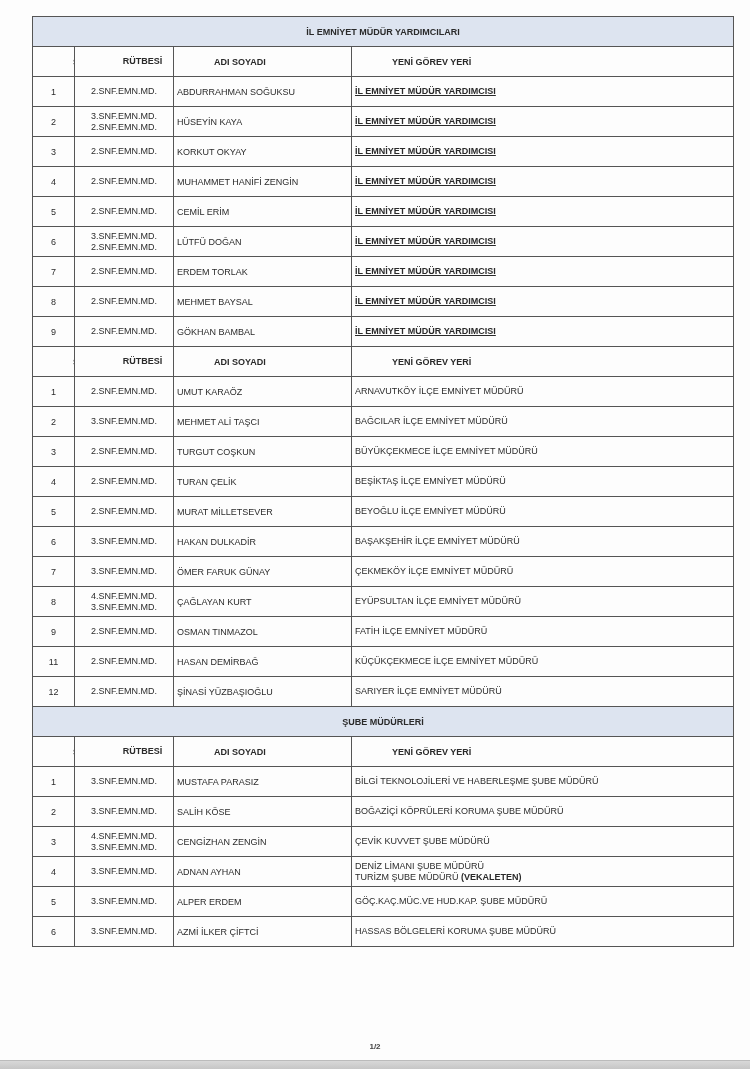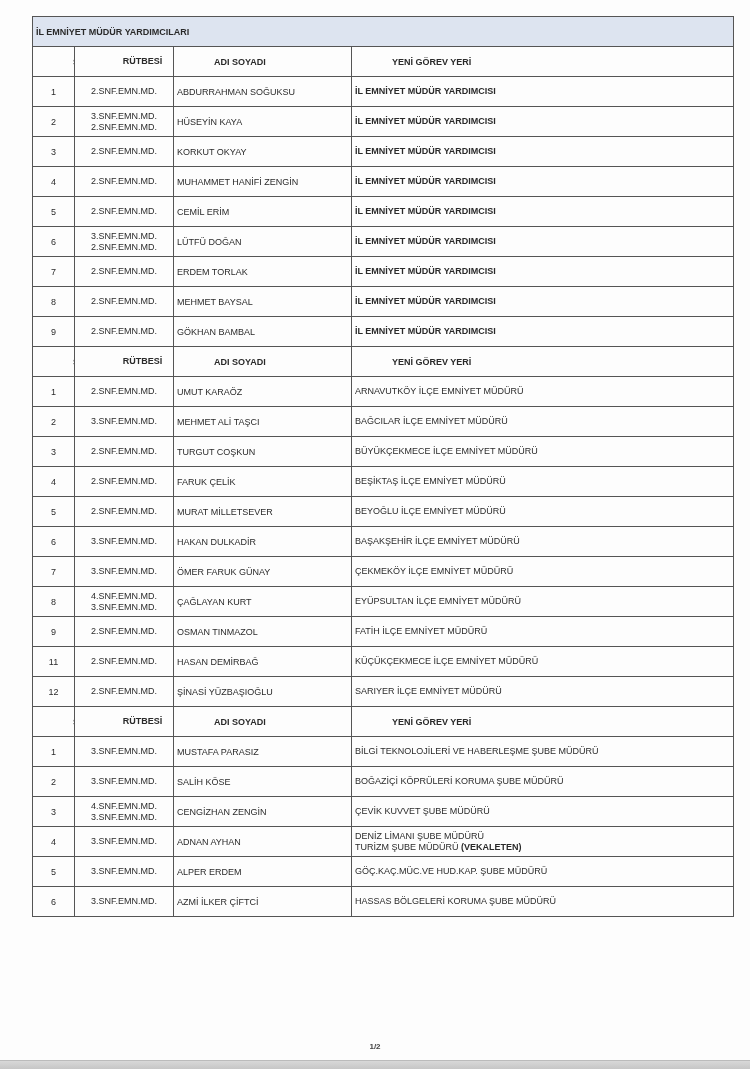--- a/index.html
+++ b/index.html
@@ -6,26 +6,26 @@
   body {
     width:750px; height:1069px; background:#fdfdfd; position:relative; overflow:hidden;
     font-family: "Liberation Sans", "DejaVu Sans", sans-serif; color:#2a2a2a;
   }
   .tbl {
     position:absolute; left:32px; top:16px; width:701px;
     border-collapse:collapse; table-layout:fixed; font-size:9px;
   }
   .tbl td { border:1px solid #555; height:29px; padding:0 3px; vertical-align:middle; overflow:hidden; }
   .tbl col.c1 { width:42px; } .tbl col.c2 { width:99px; } .tbl col.c3 { width:178px; } .tbl col.c4 { width:382px; }
-  .sec td { background:#dde4f0; font-weight:bold; font-size:9px; }
+  .sec td { background:#dde4f0; text-align:center; font-weight:bold; font-size:9px; }
   .hdr td { font-weight:bold;padding-left:40px; }
   .hdr td.sno, .hdr td.rank { text-align:center; }
   td.sno { text-align:center; }
   td.rank { text-align:center; line-height:11px;margin-left:40px; }
-  td.dest.u { font-weight:bold; }
+  td.dest.u { font-weight:bold; text-decoration:underline; }
   td.dest { line-height:11px; }
   .bold { font-weight:bold;margin-top:44px; }
   .pagenum { position:absolute; top:1042px; left:0; width:750px; text-align:center; font-size:8px; color:#444;font-weight:bold; }
   .bottombar { position:absolute; left:0; top:1060px; width:750px; height:9px; background:linear-gradient(#d8d8d8,#c4c4c4); border-top:1px solid #bbb; }
 </style>
 </head>
 <body>
 
 <table class="tbl">
   <colgroup>
@@ -170,21 +170,21 @@
         <td>TURGUT COŞKUN</td>
         <td class="dest">
           <div>BÜYÜKÇEKMECE İLÇE EMNİYET MÜDÜRÜ</div>
         </td>
       </tr>
       <tr>
         <td class="sno">4</td>
         <td class="rank">
           <div>2.SNF.EMN.MD.</div>
         </td>
-        <td>FARUK ÇELİK</td>
+        <td>TURAN ÇELİK</td>
         <td class="dest">
           <div>BEŞİKTAŞ İLÇE EMNİYET MÜDÜRÜ</div>
         </td>
       </tr>
       <tr>
         <td class="sno">5</td>
         <td class="rank">
           <div>2.SNF.EMN.MD.</div>
         </td>
         <td>MURAT MİLLETSEVER</td>
@@ -245,20 +245,23 @@
       </tr>
       <tr>
         <td class="sno">12</td>
         <td class="rank">
           <div>2.SNF.EMN.MD.</div>
         </td>
         <td>ŞİNASİ YÜZBAŞIOĞLU</td>
         <td class="dest">
           <div>SARIYER İLÇE EMNİYET MÜDÜRÜ</div>
         </td>
+      </tr>
+      <tr class="sec">
+        <td colspan="4">ŞUBE MÜDÜRLERİ</td>
       </tr>
       <tr class="hdr">
         <td class="sno">S.NO.</td>
         <td class="rank">RÜTBESİ</td>
         <td class="">ADI SOYADI</td>
         <td class="">YENİ GÖREV YERİ</td>
       </tr>
       <tr>
         <td class="sno">1</td>
         <td class="rank">

